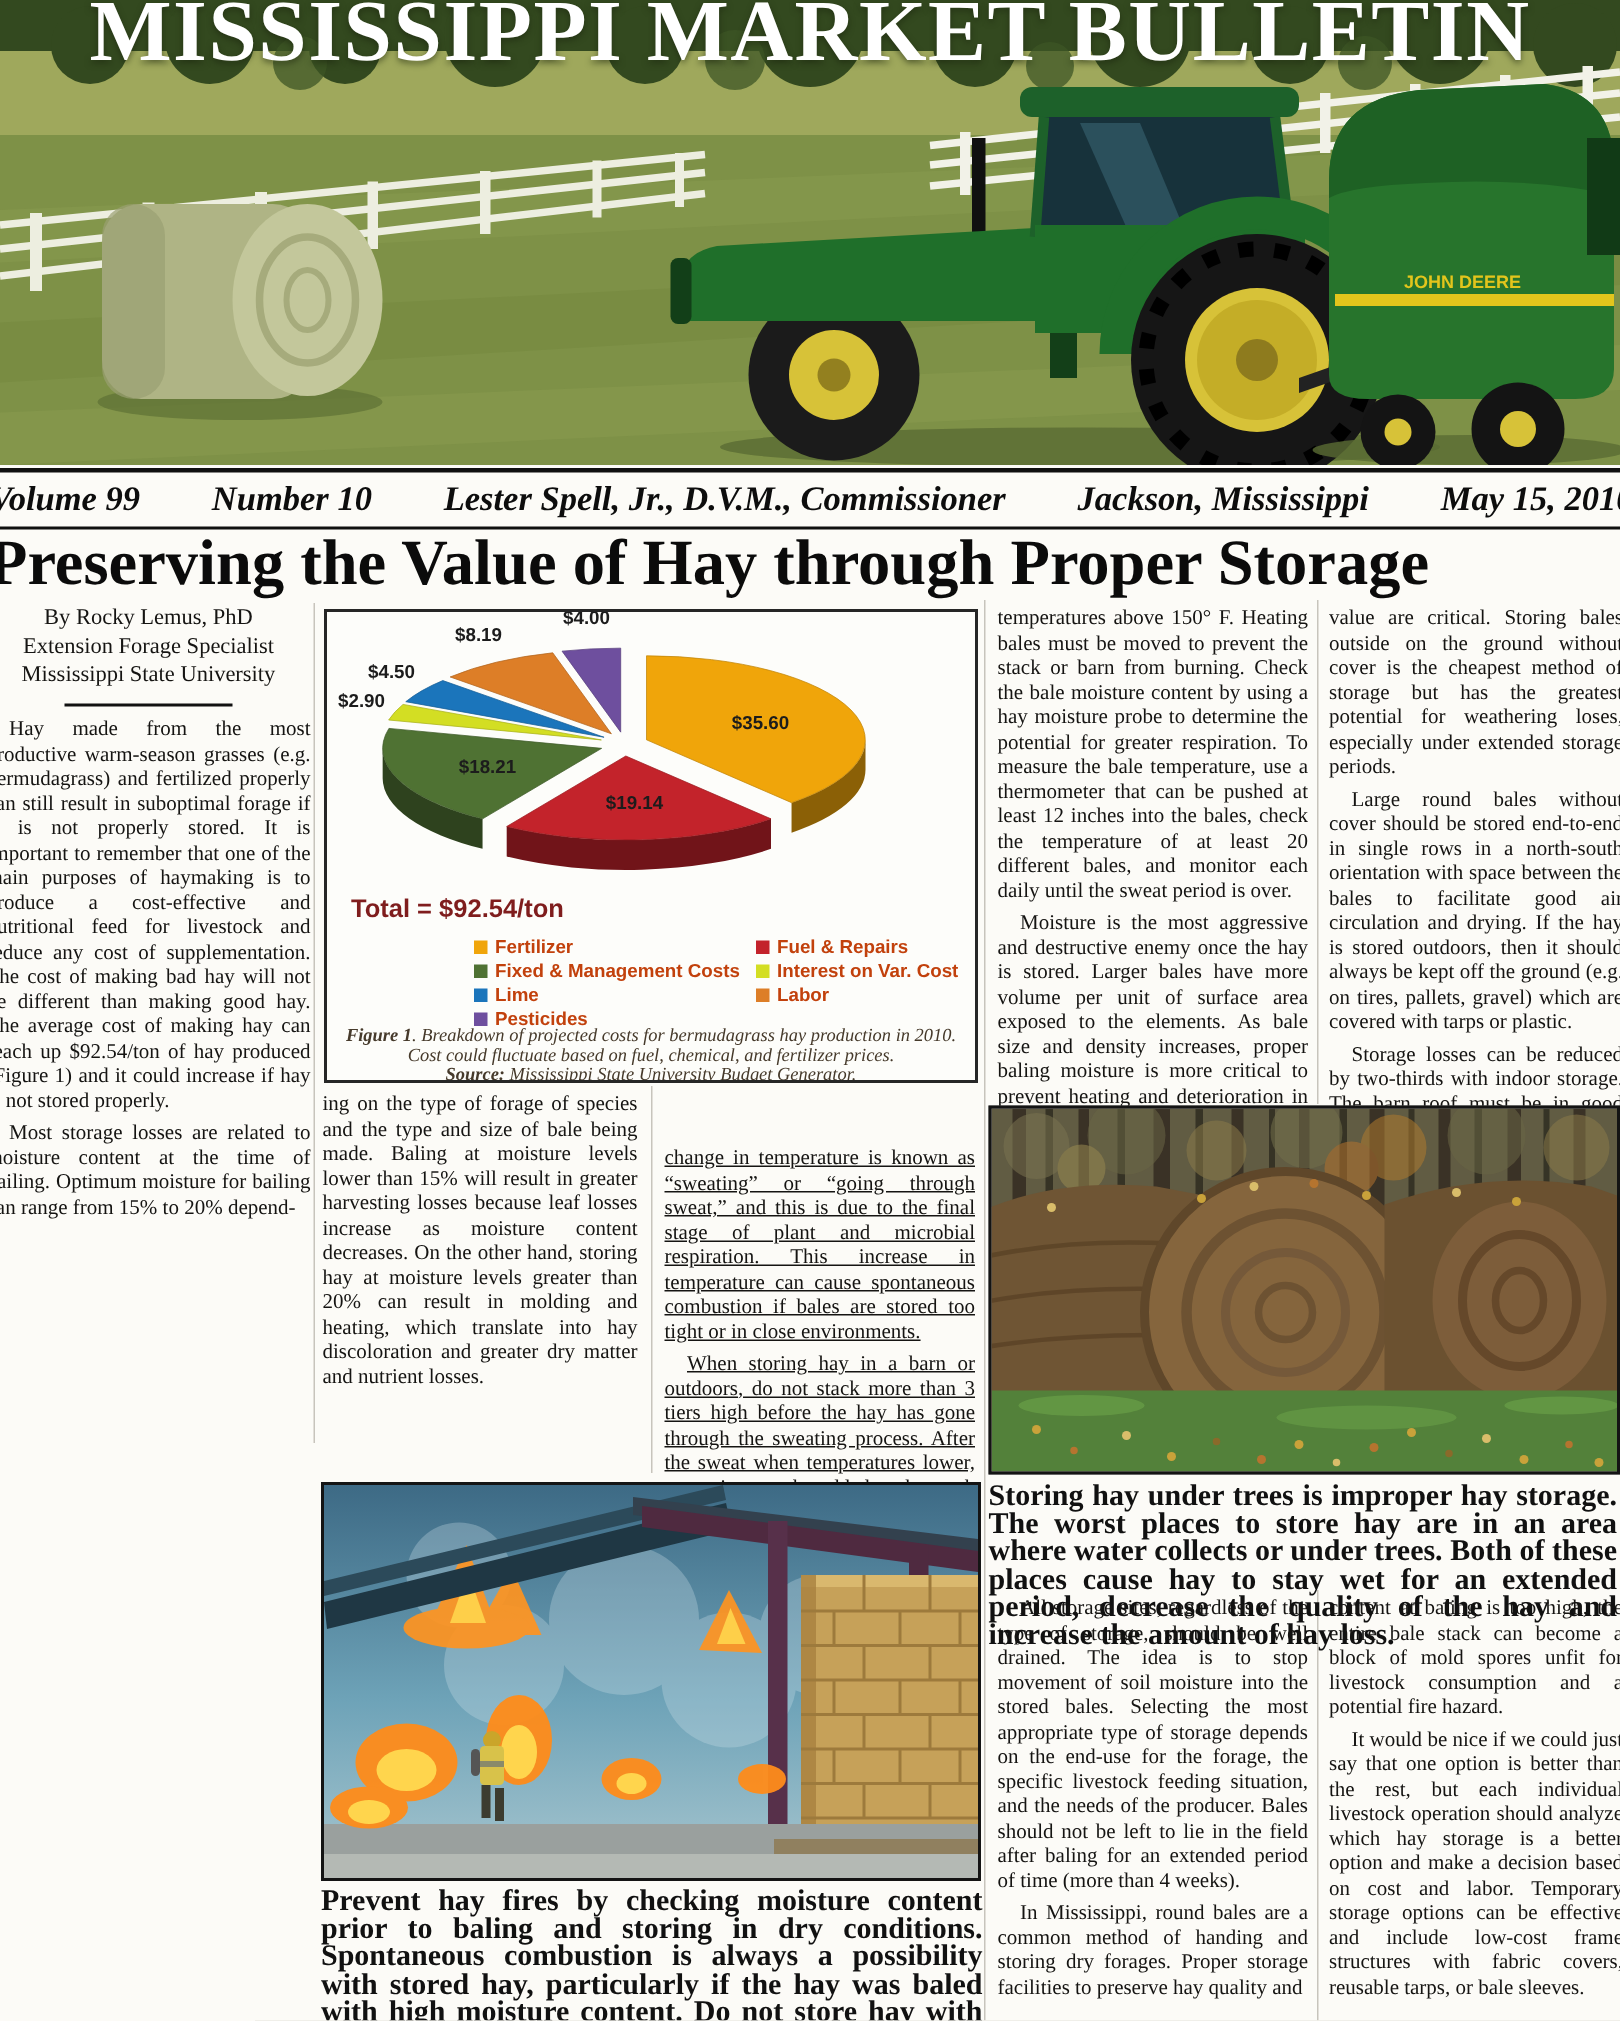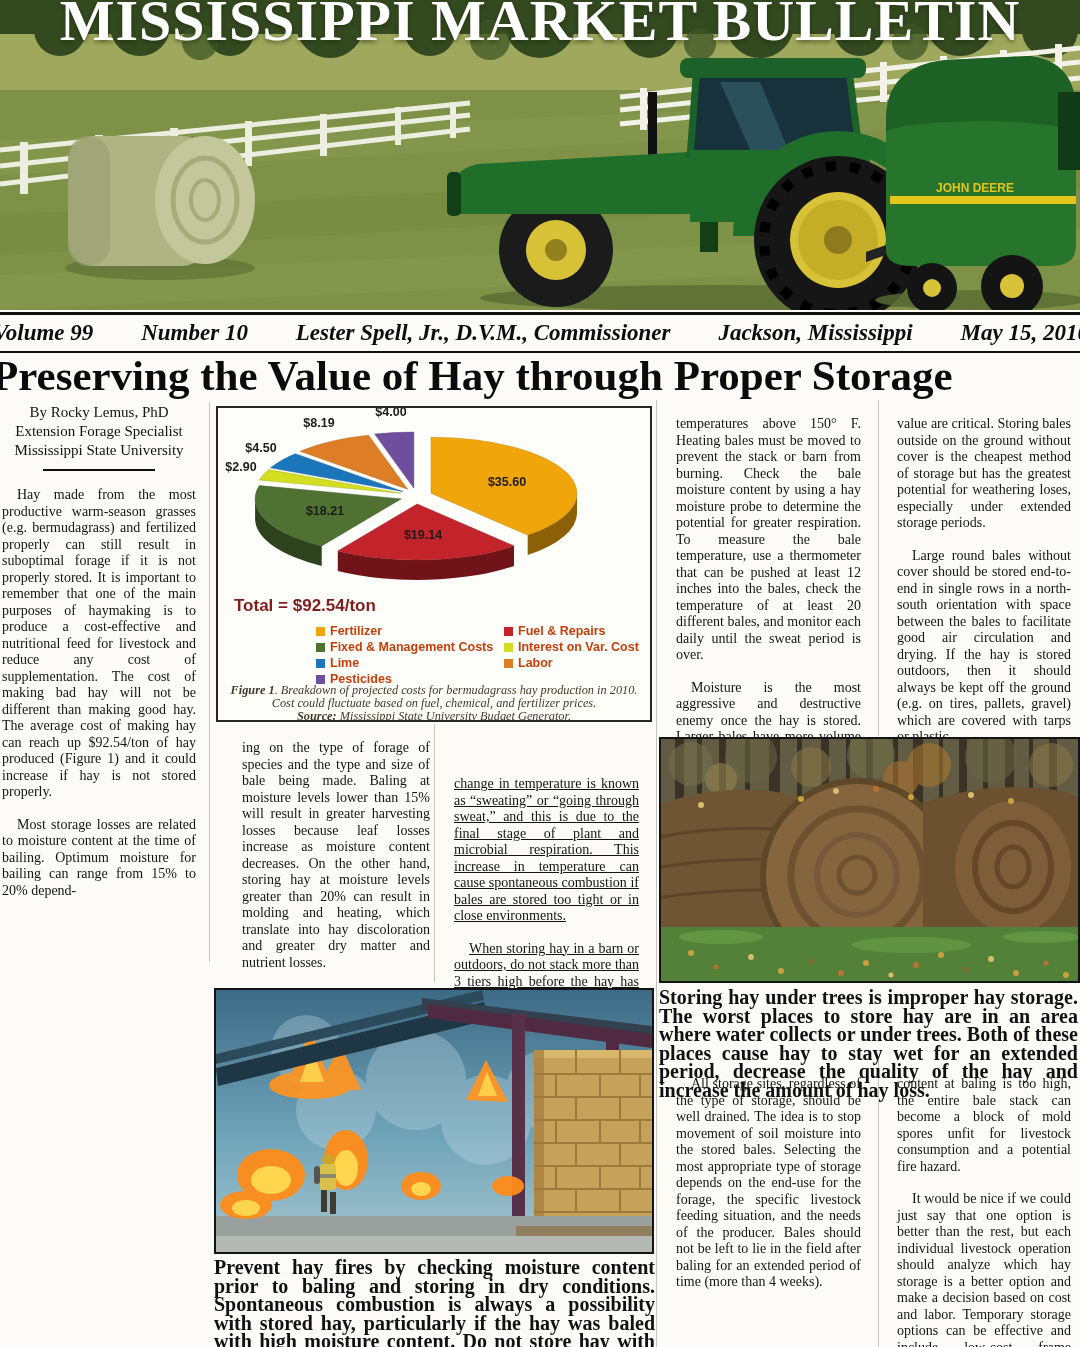--- a/index.html
+++ b/index.html
@@ -17,21 +17,21 @@
         display:flex;align-items:center;justify-content:space-between;
         font:bold italic 23px "Liberation Serif",serif;color:#0d0d0d;}
   .infobar span{white-space:nowrap;}
   .infobar .first{margin-left:-7px;}
   .infobar .last{margin-right:-9px;}
   
   .headline{position:absolute;left:-8px;top:351px;white-space:nowrap;
         font:bold 43px "Liberation Serif",serif;color:#0b0b0b;}
   
   .tcol{position:absolute;font-size:14px;line-height:16.5px;text-align:justify;}
-  .tcol p{margin:16px;text-indent:15px;}
+  .tcol p{margin:5px;text-indent:15px;}
   .tcol p.noind{text-indent:0;}
   .byline{text-align:center;font-size:15px;line-height:19px;text-indent:0;}
   .byrule{width:112px;height:2px;background:#111;margin:9px auto 8px auto;}
   .vrule{position:absolute;width:1px;background:#c7c4bc;}
   
   .figbox{position:absolute;left:216px;top:406px;width:436px;height:316px;box-sizing:border-box;
         border:2px solid #262626;background:#fdfdfa;overflow:hidden;}
   .pietotal{position:absolute;left:16px;top:188px;font:bold 17px "Liberation Sans",sans-serif;color:#7f1d1d;}
   .pielegend{position:absolute;left:98px;top:216px;display:grid;grid-template-columns:184px auto;
         row-gap:2px;column-gap:4px;font:bold 12.5px "Liberation Sans",sans-serif;color:#c2410c;}
@@ -246,21 +246,21 @@
   <div class="tcol" style="left:660px;top:400px;width:217px;">
     <p class="noind">temperatures above 150° F.  Heating bales must be moved to prevent the stack or barn from burning.  Check the bale moisture content by using a hay moisture probe to determine the potential for greater respiration.  To measure the bale temperature, use a thermometer that can be pushed at least 12 inches into the bales, check the temperature of at least 20 different bales, and monitor each daily until the sweat period is over.</p>
     <p>Moisture is the most aggressive and destructive enemy once the hay is stored. Larger bales have more volume per unit of surface area exposed to the elements. As bale size and density increases, proper baling moisture is more critical to prevent heating and deterioration in quality.</p>
   </div>
   <div class="tcol" style="left:881px;top:400px;width:206px;">
     <p class="noind">value are critical. Storing bales outside on the ground without cover is the cheapest method of storage but has the greatest potential for weathering loses, especially under extended storage periods.</p>
     <p>Large round bales without cover should be stored end-to-end in single rows in a north-south orientation with space between the bales to facilitate good air circulation and drying.  If the hay is stored outdoors, then it should always be kept off the ground (e.g. on tires, pallets, gravel) which are covered with tarps or plastic.</p>
     <p>Storage losses can be reduced by two-thirds with indoor storage.  The barn roof must be in good shape to keep rain off the hay.  If moisture</p>
   </div>
 
-  <div class="tcol" style="left:226px;top:724px;width:220px;">
+  <div class="tcol" style="left:210px;top:724px;width:220px;">
     <p class="noind">ing on the type of forage of species and the type and size of bale being made.  Baling at moisture levels lower than 15% will result in greater harvesting losses because leaf losses increase as moisture content decreases.  On the other hand, storing hay at moisture levels greater than 20% can result in molding and heating, which translate into hay discoloration and greater dry matter and nutrient losses.</p>
   </div>
   <div class="tcol" style="left:438px;top:760px;width:217px;text-decoration:underline;">
     <p class="noind">change in temperature is known as “sweating” or “going through sweat,” and this is due to the final stage of plant and microbial respiration.  This increase in temperature can cause spontaneous combustion if bales are stored too tight or in close environments.</p>
     <p>When storing hay in a barn or outdoors, do not stack more than 3 tiers high before the hay has gone through the sweating process. After the sweat when temperatures lower, more tiers can be added to the stack without fire danger.  Fire danger usually increase when bales reaches</p>
   </div>
 
   <div class="photo" style="left:659px;top:737px;width:421px;height:246px;">
     <svg width="417" height="242" viewBox="0 0 417 242">
       <rect width="417" height="242" fill="#615c43"></rect>
@@ -439,19 +439,20 @@
         <rect x="-8" y="-12" width="16" height="4" fill="#8a8a6a"></rect>
         <rect x="-7" y="4" width="6" height="22" fill="#3c3c30"></rect>
         <rect x="2" y="6" width="6" height="22" fill="#3c3c30"></rect>
       </g>
     </svg>
   </div>
   <div class="photocap" style="left:214px;top:1258px;width:441px;">Prevent hay fires by checking moisture content prior to baling and storing in dry conditions. Spontaneous combustion is always a possibility with stored hay, particularly if the hay was baled with high moisture content. Do not store hay with moisture content above 30%.</div>
 
   <div class="tcol" style="left:660px;top:1060px;width:217px;">
     <p>All storage sites, regardless of the type of storage, should be well drained.   The idea is to stop movement of soil moisture into the stored bales. Selecting the most appropriate type of storage depends on the end-use for the forage, the specific livestock feeding situation, and the needs of the producer. Bales should not be left to lie in the field after baling for an extended period of time (more than 4 weeks).</p>
+    <p>In Mississippi, round bales are a common method of handing and storing dry forages.  Proper storage facilities to preserve hay quality and</p>
   </div>
   <div class="tcol" style="left:881px;top:1060px;width:206px;">
     <p class="noind">content at baling is too high, the entire bale stack can become a block of mold spores unfit for livestock consumption and a potential fire hazard.</p>
     <p>It would be nice if we could just say that one option is better than the rest, but each individual livestock operation should analyze which hay storage is a better option and make a decision based on cost and labor. Temporary storage options can be effective and include low-cost frame structures with fabric covers, reusable tarps, or bale sleeves.</p>
   </div>
 
 </div>
 
 </body></html>

